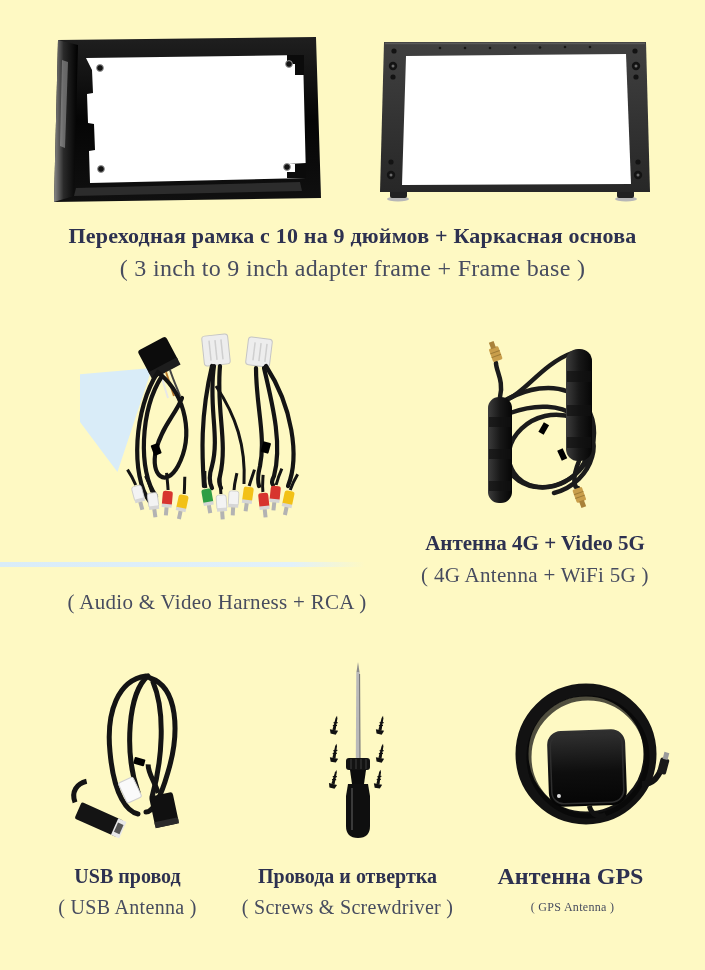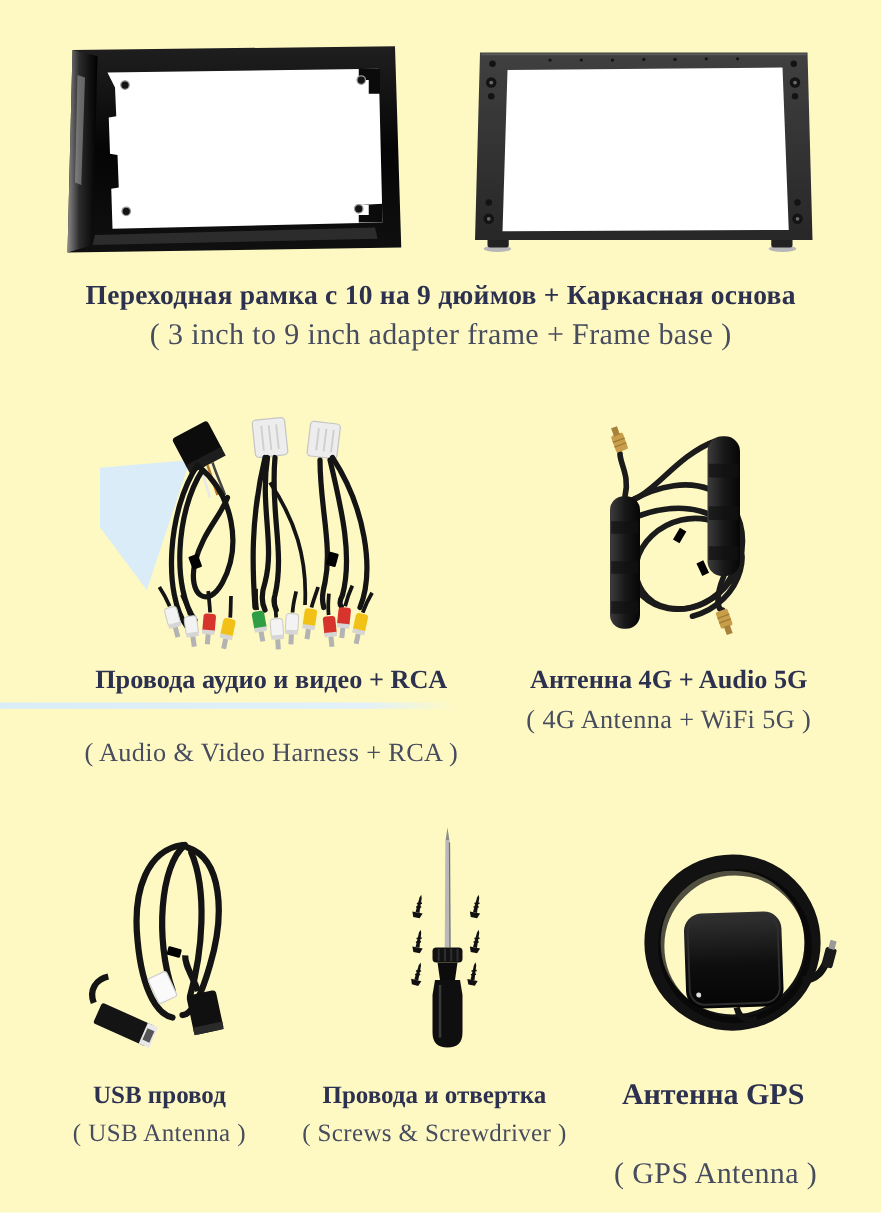--- a/index.html
+++ b/index.html
@@ -15,21 +15,21 @@
   .lbl-en{font-size:21px;height:28px;}
   .harness-ru{left:28px;top:531px;width:378px;}
   .harness-en{left:28px;top:588px;width:378px;}
   .ant4g-ru{left:400px;top:531px;width:270px;}
   .ant4g-en{left:400px;top:561px;width:270px;}
   .usb-ru{left:30px;top:864px;width:195px;font-size:20px;}
   .usb-en{left:30px;top:893px;width:195px;font-size:20px;}
   .scr-ru{left:235px;top:864px;width:225px;font-size:20px;}
   .scr-en{left:225px;top:893px;width:245px;font-size:20px;}
   .gps-ru{left:473px;top:864px;width:195px;font-size:24px;}
-  .gps-en{left:475px;top:893px;width:195px;font-size:24px;margin-top:32px;}
+  .gps-en{left:475px;top:893px;width:195px;font-size:12px;}
   .wm-line{left:0;top:562px;width:365px;height:5px;
            background:linear-gradient(to right,#d9ecf8 0%,#e2f1fa 80%,rgba(226,241,250,0));}
   .wm-tri{left:80px;top:368px;width:72px;height:104px;background:#d9ecf8;
           clip-path:polygon(0 6%,100% 0,52% 100%,0 52%);}
   svg{display:block;}
 </style>
 </head>
 <body>
 
 <div class="canvas">
@@ -251,23 +251,22 @@
       <line x1="-5" y1="1" x2="5" y2="1" stroke="#9d7a35" stroke-width="1"></line>
     </g>
     <g transform="translate(135,161) rotate(160)">
       <rect x="-5" y="-8" width="10" height="14" rx="1.5" fill="#c99e4b"></rect>
       <rect x="-2.5" y="-14" width="5" height="7" fill="#a9823a"></rect>
       <line x1="-5" y1="-3" x2="5" y2="-3" stroke="#9d7a35" stroke-width="1"></line>
       <line x1="-5" y1="1" x2="5" y2="1" stroke="#9d7a35" stroke-width="1"></line>
     </g>
   </svg>
 
-  <div class="cap lbl-ru ru harness-ru">Провода аудио и видео + RCA</div>
   <div class="cap lbl-en en harness-en">( Audio &amp; Video Harness + RCA )</div>
-  <div class="cap lbl-ru ru ant4g-ru">Антенна 4G + Audio 5G</div>
+  <div class="cap lbl-ru ru ant4g-ru">Антенна 4G + Video 5G</div>
   <div class="cap lbl-en en ant4g-en">( 4G Antenna + WiFi 5G )</div>
 
   <svg class="abs" style="left:58px;top:662px" width="165" height="190" viewBox="0 0 165 190">
     <g stroke="#141414" stroke-width="5" fill="none" stroke-linecap="round">
       <path d="M88,14 C60,18 48,50 52,90 C56,135 70,150 80,152"></path>
       <path d="M92,16 C120,25 122,70 110,110 C100,145 92,150 88,150"></path>
       <path d="M90,14 C70,30 66,90 80,130"></path>
       <path d="M95,20 C108,50 104,100 94,135"></path>
     </g>
     <rect x="76" y="96" width="11" height="7" rx="1" fill="#000" transform="rotate(15 81 99)"></rect>

